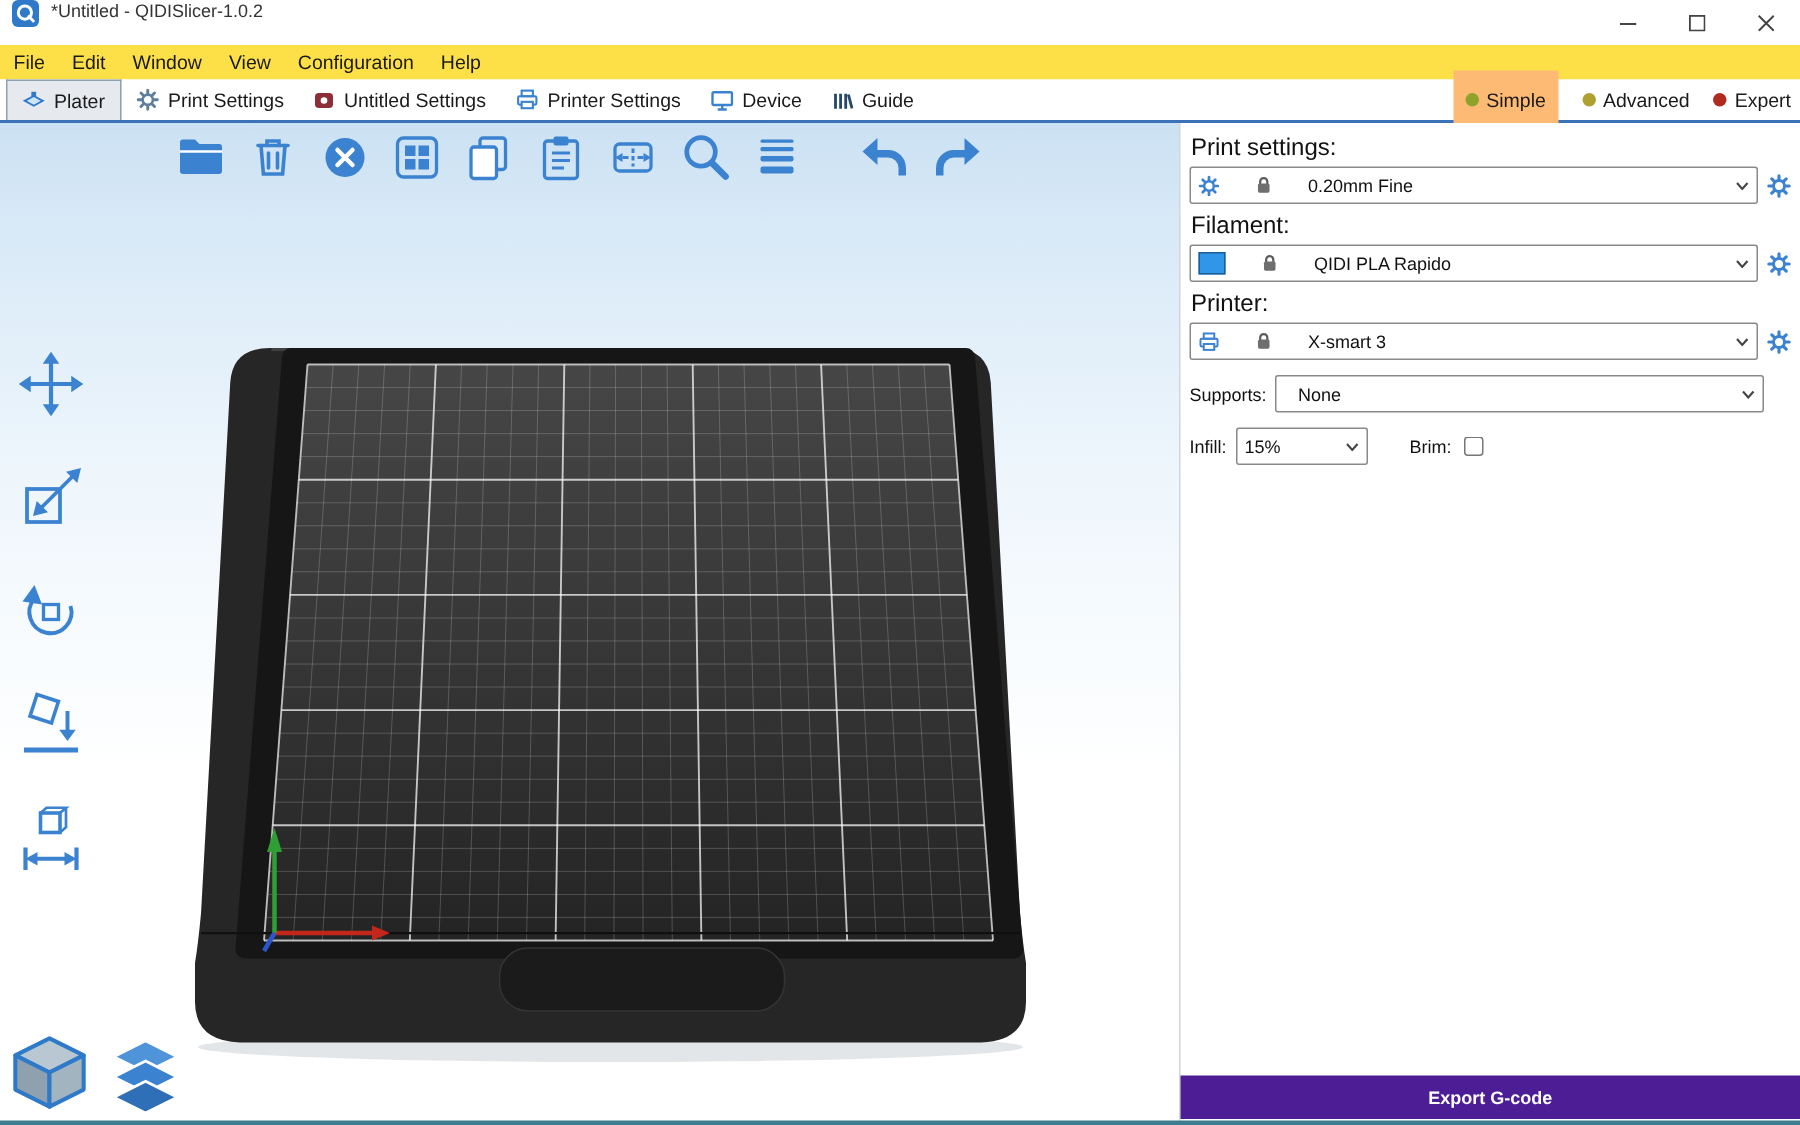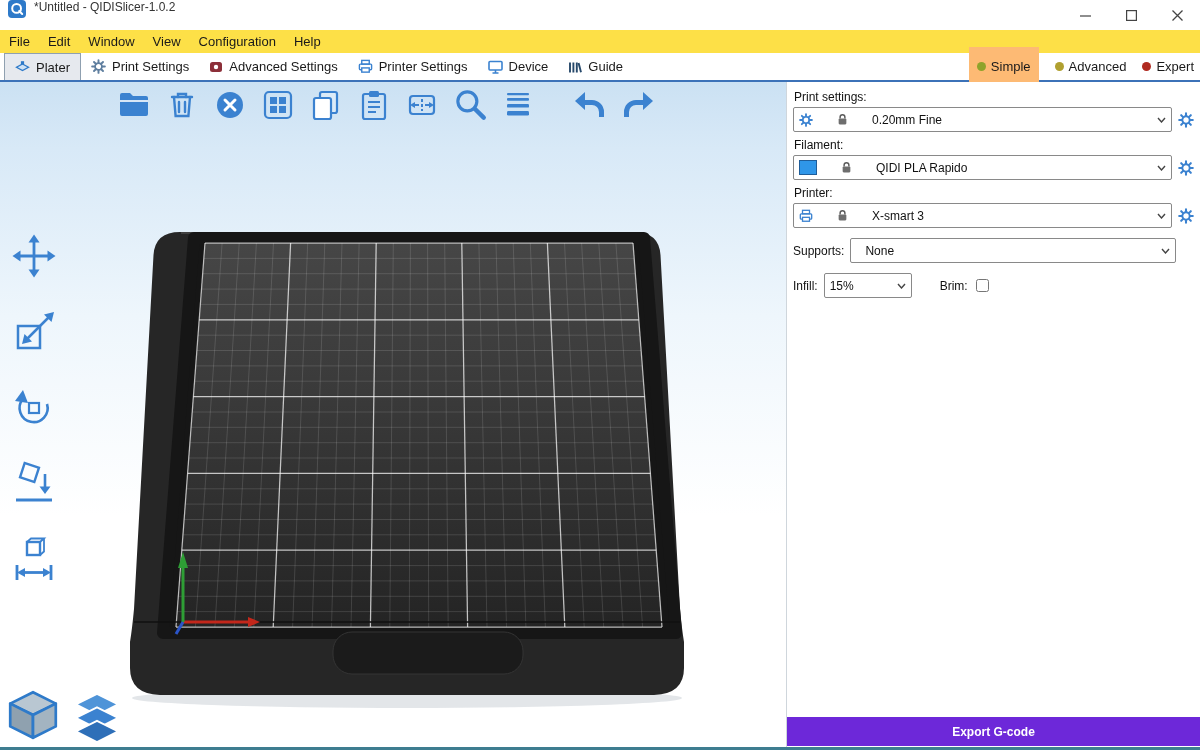--- a/index.html
+++ b/index.html
@@ -36,21 +36,21 @@
   .ttool{width:40px;height:40px;display:flex;align-items:center;justify-content:center;background:none;border:none;padding:0}
   .ttool.gap{margin-left:24px}
   .left-toolbar{position:absolute;left:4px;top:148px;display:flex;flex-direction:column;gap:24px}
   .ltool{width:60px;height:52px;display:flex;align-items:center;justify-content:center;background:none;border:none;padding:0}
   .view-toggles{position:absolute;left:4px;bottom:6px;display:flex;gap:8px;align-items:flex-end}
   .vtool{background:none;border:none;padding:0}
 
   
   .sidebar{position:absolute;top:82px;left:786px;width:414px;height:668px;background:#fff;
            border-left:1px solid #cfd6dc;box-sizing:border-box;padding:4px 4px 0 6px}
-  .sb-label{font-size:12px;color:#111;margin:4px 0 3px 1px}
+  .sb-label{font-size:16px;color:#111;margin:4px 0 3px 1px}
   .combo-row{display:flex;align-items:center;gap:4px;margin-bottom:6px}
   .combo{flex:1;height:23px;border:1px solid #898989;border-radius:2px;background:#fff;display:flex;
          align-items:center;gap:24px;padding:0 5px;font-size:12px;color:#111;min-width:0}
   .combo .chev{margin-left:auto;flex:none}
   .gearbtn{width:20px;height:20px;border:none;background:none;padding:0;display:flex;align-items:center;justify-content:center}
   .swatch{width:16px;height:13px;border:1px solid #1f5d99;flex:none}
   .row{display:flex;align-items:center;font-size:12px;color:#111}
   .supports-row{margin-top:10px}
   .supports-row .combo{margin-left:6px;margin-right:20px;padding-left:14px}
   .infill-row{margin-top:10px}
@@ -121,21 +121,21 @@
       </span>
     <span>Print Settings</span>
   </div>
   <div class="tab">
     <span>
         <svg width="14" height="14" viewBox="0 0 14 14">
           <rect x="1" y="2" width="12" height="10" rx="2.5" fill="#8c2f39"></rect>
           <circle cx="7" cy="7" r="2.2" fill="#fff"></circle>
         </svg>
       </span>
-    <span>Advanced Settings</span>
+    <span>Untitled Settings</span>
   </div>
   <div class="tab">
     <span>
         <svg width="15" height="15" viewBox="0 0 16 15">
           <rect x="4" y="1" width="8" height="4" fill="none" stroke="#3b82d0" stroke-width="1.5"></rect>
           <rect x="1.5" y="5" width="13" height="6" rx="1" fill="none" stroke="#3b82d0" stroke-width="1.5"></rect>
           <rect x="4" y="9" width="8" height="4.5" fill="#fff" stroke="#3b82d0" stroke-width="1.5"></rect>
         </svg>
       </span>
     <span>Printer Settings</span>
@@ -549,16 +549,16 @@
       <span class="chev">
           <svg width="9" height="6" viewBox="0 0 9 6">
             <path d="M1 1 L4.5 5 L8 1" stroke="#444" fill="none" stroke-width="1.4"></path>
           </svg>
         </span>
     </div>
     <span class="brim-label">Brim:</span>
     <input type="checkbox" class="checkbox" style="">
   </div>
 
-  <button class="export-btn" style="background: #6d28d9;">Export G-code</button>
+  <button class="export-btn" style="background: #4c1d95;">Export G-code</button>
 </div>
 
 <div class="bottom-edge"></div>
 
 </body></html>

